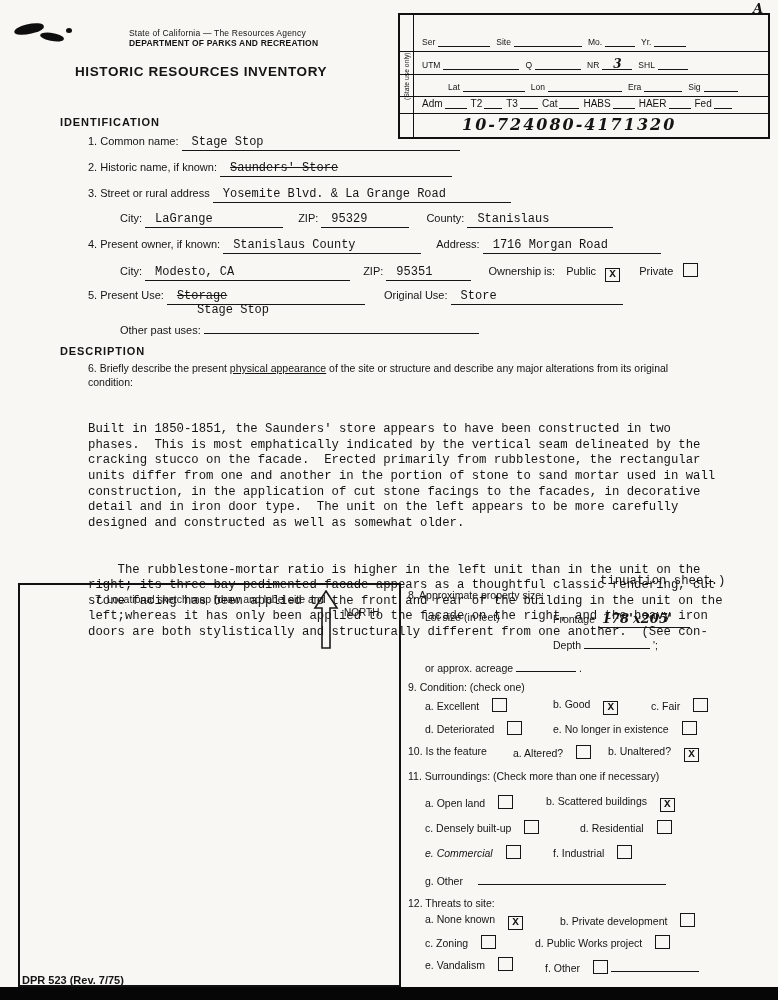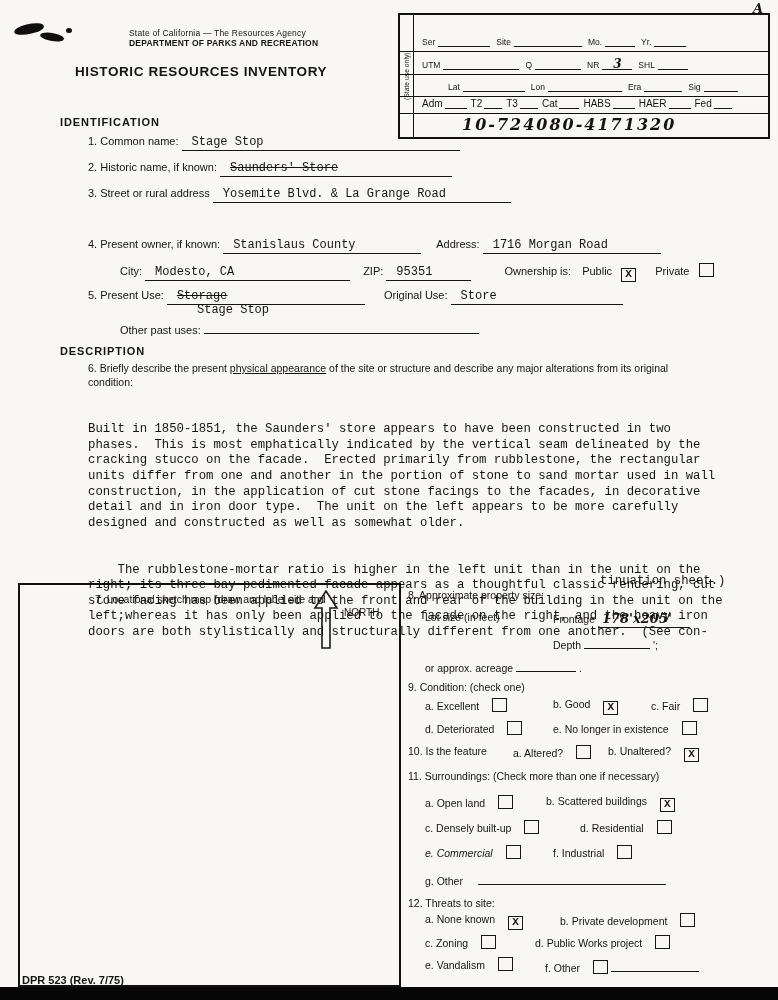--- a/index.html
+++ b/index.html
@@ -117,34 +117,42 @@
   <div class="frow" style="top:161px;">
     <span>2. Historic name, if known:</span>
     <span class="fill struck" style="width:232px;">Saunders' Store</span>
   </div>
 
   <div class="frow" style="top:187px;">
     <span>3. Street or rural address</span>
     <span class="fill" style="width:298px;">Yosemite Blvd. &amp; La Grange Road</span>
   </div>
 
+  <div class="frow" style="top:212px;left:120px;">
+    <span>City:</span>
+    <span class="fill" style="width:138px;">LaGrange</span>
+    <span style="margin-left:12px;">ZIP:</span>
+    <span class="fill" style="width:88px;">95329</span>
+    <span style="margin-left:14px;">County:</span>
+    <span class="fill" style="width:146px;">Stanislaus</span>
+  </div>
 
   <div class="frow" style="top:238px;">
     <span>4. Present owner, if known:</span>
     <span class="fill" style="width:198px;">Stanislaus County</span>
     <span style="margin-left:12px;">Address:</span>
     <span class="fill" style="width:178px;">1716 Morgan Road</span>
   </div>
 
   <div class="frow" style="top:263px;left:120px;">
     <span>City:</span>
     <span class="fill" style="width:205px;">Modesto, CA</span>
     <span style="margin-left:10px;">ZIP:</span>
     <span class="fill" style="width:85px;">95351</span>
-    <span style="margin-left:30px;">Ownership is:</span>
+    <span style="margin-left:14px;">Ownership is:</span>
     <span style="margin-left:8px;">Public</span>
     <span class="cb" style="margin-left:6px;">X</span>
     <span style="margin-left:16px;">Private</span>
     <span class="cb" style="margin-left:6px;"></span>
   </div>
 
   <div class="frow" style="top:289px;">
     <span>5. Present Use:</span>
     <span class="fill struck" style="width:198px;">Storage</span>
     <span style="margin-left:16px;">Original Use:</span>

